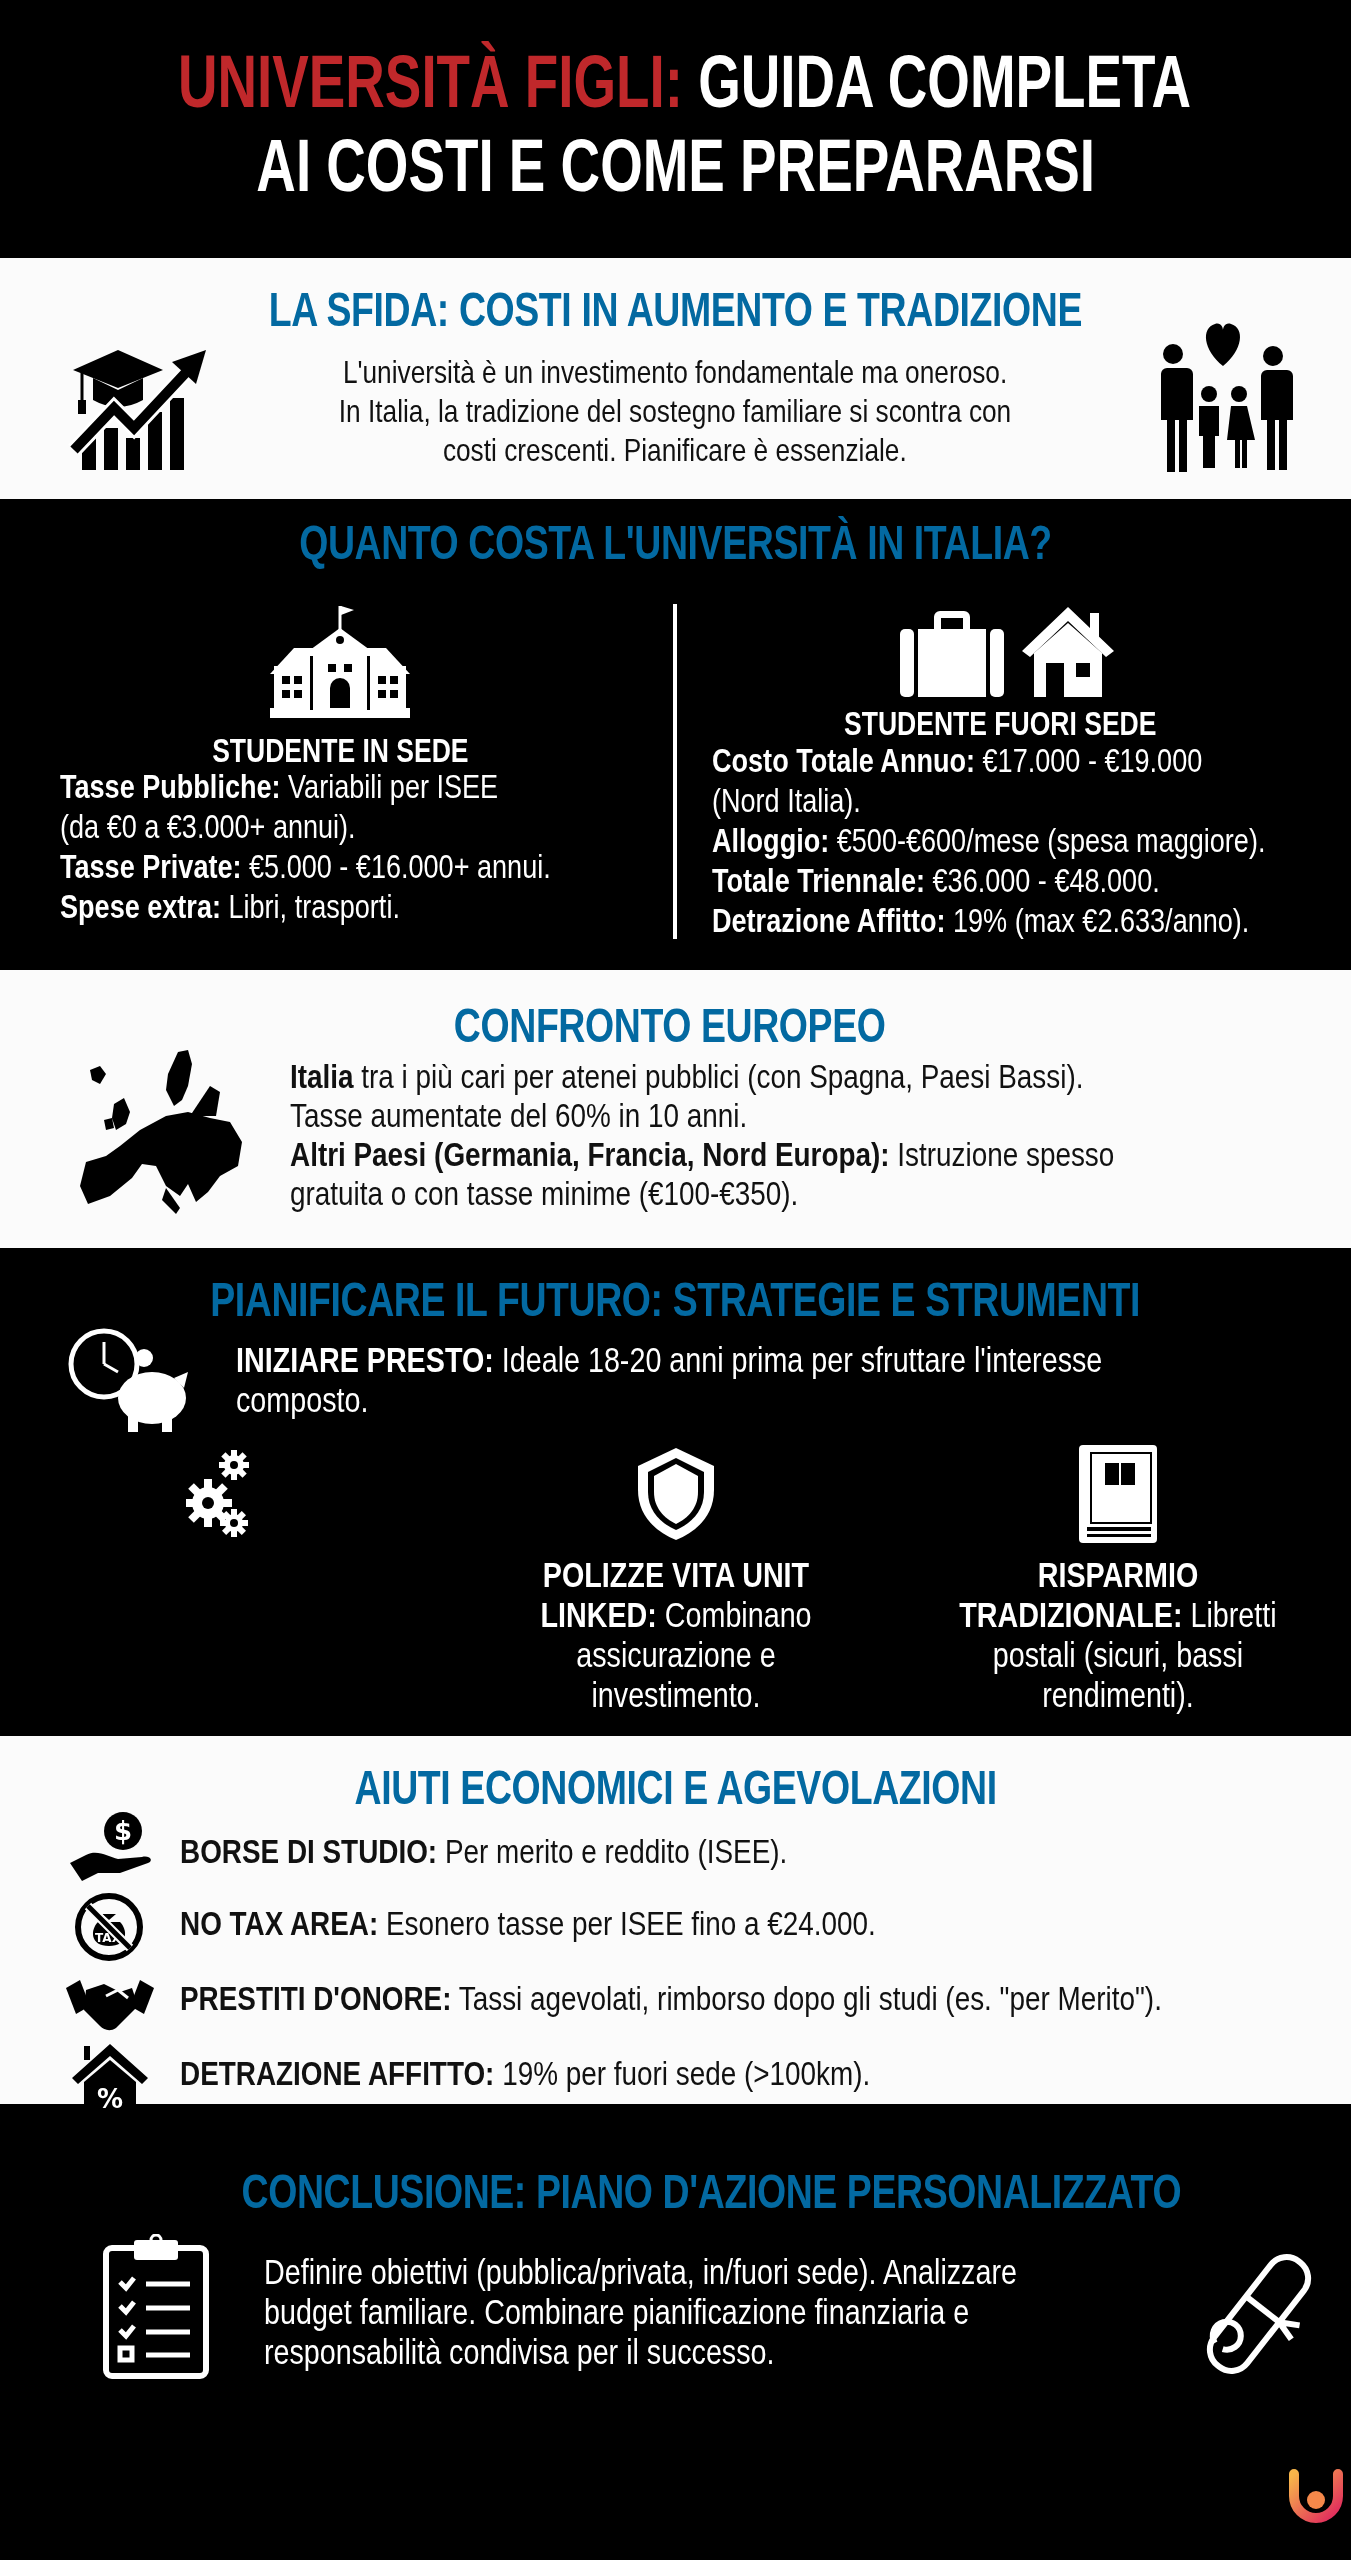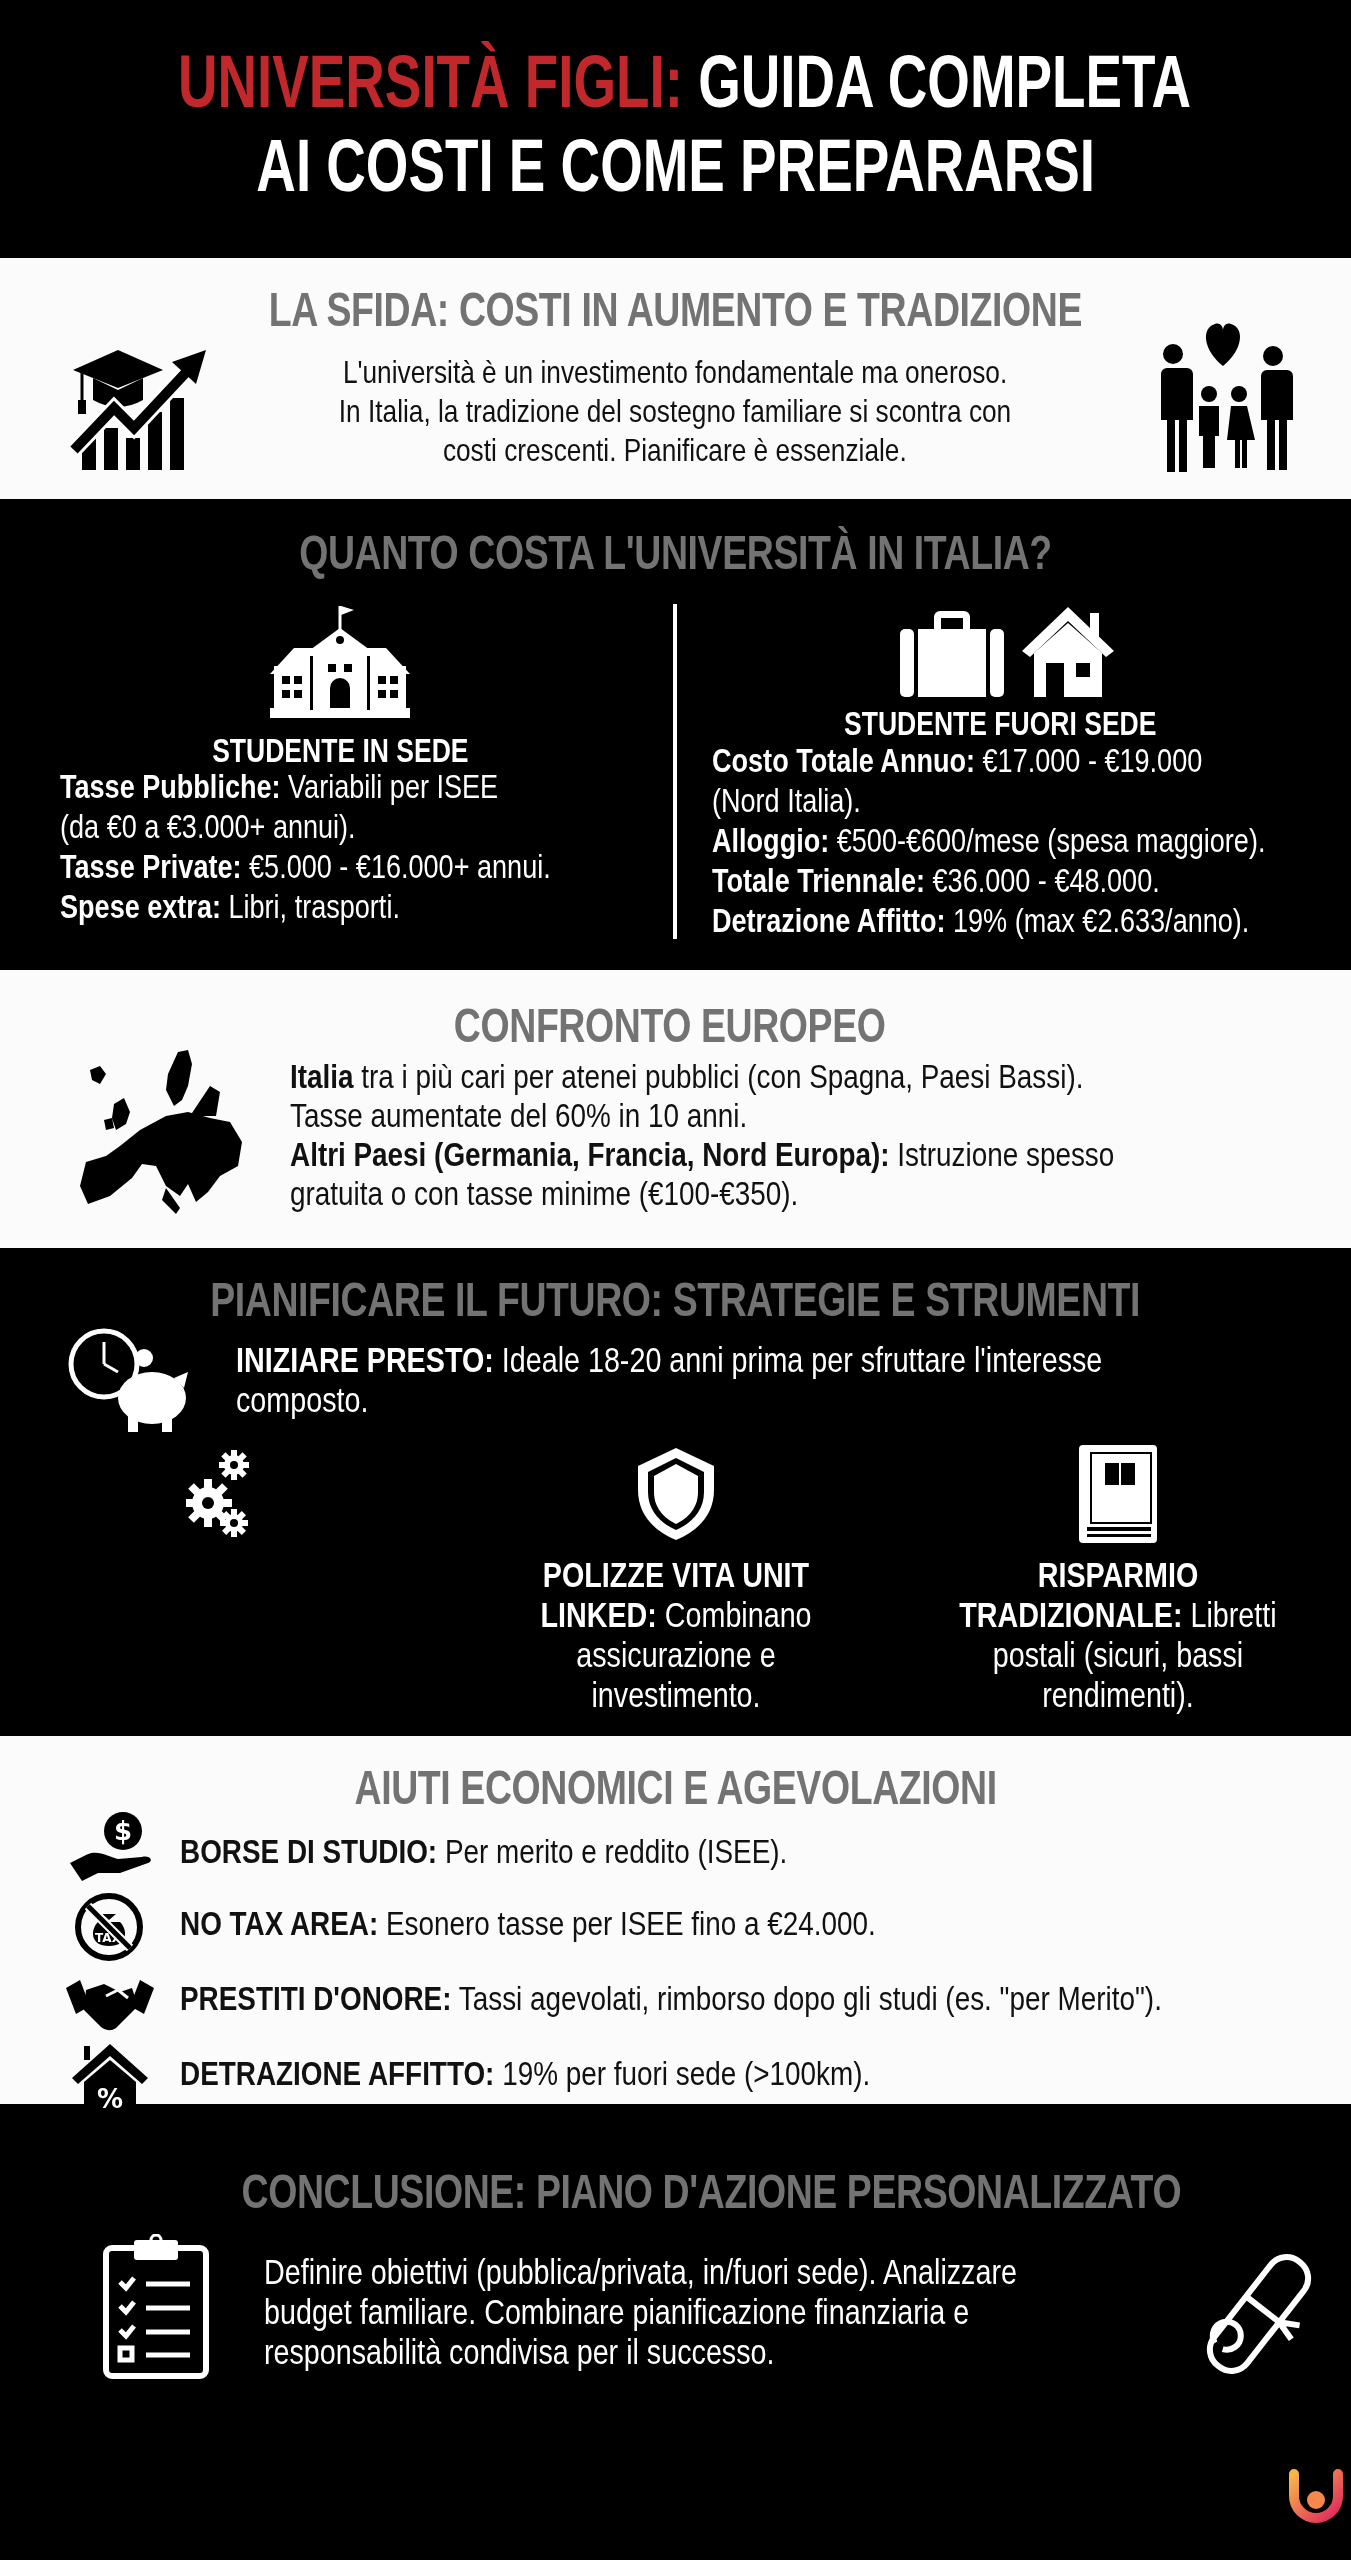--- a/index.html
+++ b/index.html
@@ -3,21 +3,21 @@
 <meta charset="utf-8">
 <style>
   * { box-sizing: border-box; margin: 0; padding: 0; }
   html, body { width: 1351px; height: 2560px; background: #000; overflow: hidden; }
   body { font-family: "Liberation Sans", "DejaVu Sans", sans-serif; }
   .sec { position: absolute; left: 0; width: 1351px; }
   .dark { background: #000; color: #fff; }
   .light { background: #fbfbfb; color: #111; }
   .cond { display: inline-block; transform: scaleX(0.78); transform-origin: center; white-space: nowrap; }
   .red { color: #c0282b; }
-  .h2 { position: absolute; left: 0; width: 100%; text-align: center; font-weight: 700; font-size: 48px; color: #737373; letter-spacing: -0.5px; }
+  .h2 { position: absolute; left: 0; width: 100%; text-align: center; font-weight: 700; font-size: 48px; color: #0369a1; letter-spacing: -0.5px; }
   .txt { position: absolute; font-size: 31px; line-height: 39px; }
   .txt b { font-weight: 700; }
   .ico { position: absolute; }
   .narrow { transform: scaleX(0.82); transform-origin: left top; }
   .narrowc { transform: scaleX(0.82); transform-origin: center top; }
 </style>
 </head>
 <body>
 
 <div class="sec dark" style="top:0;height:258px;border-radius:9px;">
@@ -58,21 +58,21 @@
     <circle cx="130" cy="38" r="10" fill="#000"></circle>
     <path d="M116,52 h28 a6,6 0 0 1 6,6 v44 h-6 v50 h-8 v-50 h-4 v50 h-8 v-50 h-6 v-44 a6,6 0 0 1 6,-6 z" fill="#000"></path>
     <circle cx="66" cy="76" r="8" fill="#000"></circle>
     <path d="M56,88 h20 v30 h-4 v32 h-6 v-32 h-0 v32 h-6 v-32 h-4 z" fill="#000"></path>
     <circle cx="96" cy="76" r="8" fill="#000"></circle>
     <path d="M88,88 h16 l8,34 h-8 v28 h-5 v-28 h-2 v28 h-5 v-28 h-8 z" fill="#000"></path>
   </svg>
 </div>
 
 <div class="sec dark" style="top:499px;height:471px;">
-  <div class="h2" style="top:26px;"><span class="cond">QUANTO COSTA L'UNIVERSITÀ IN ITALIA?</span></div>
+  <div class="h2" style="top:16px;"><span class="cond">QUANTO COSTA L'UNIVERSITÀ IN ITALIA?</span></div>
 
   <svg class="ico" style="left:270px;top:105px;" width="140" height="115" viewBox="0 0 140 115">
     <line x1="70" y1="2" x2="70" y2="26" stroke="#fff" stroke-width="3"></line>
     <polygon points="71,2 84,6 71,11" fill="#fff"></polygon>
     <polygon points="70,24 40,46 100,46" fill="#fff"></polygon>
     <polygon points="0,70 24,44 116,44 140,70" fill="#fff"></polygon>
     <rect x="4" y="62" width="132" height="44" fill="#fff"></rect>
     <rect x="0" y="104" width="140" height="10" fill="#fff"></rect>
     <g fill="#000">
       <rect x="12" y="72" width="8" height="8"></rect>

